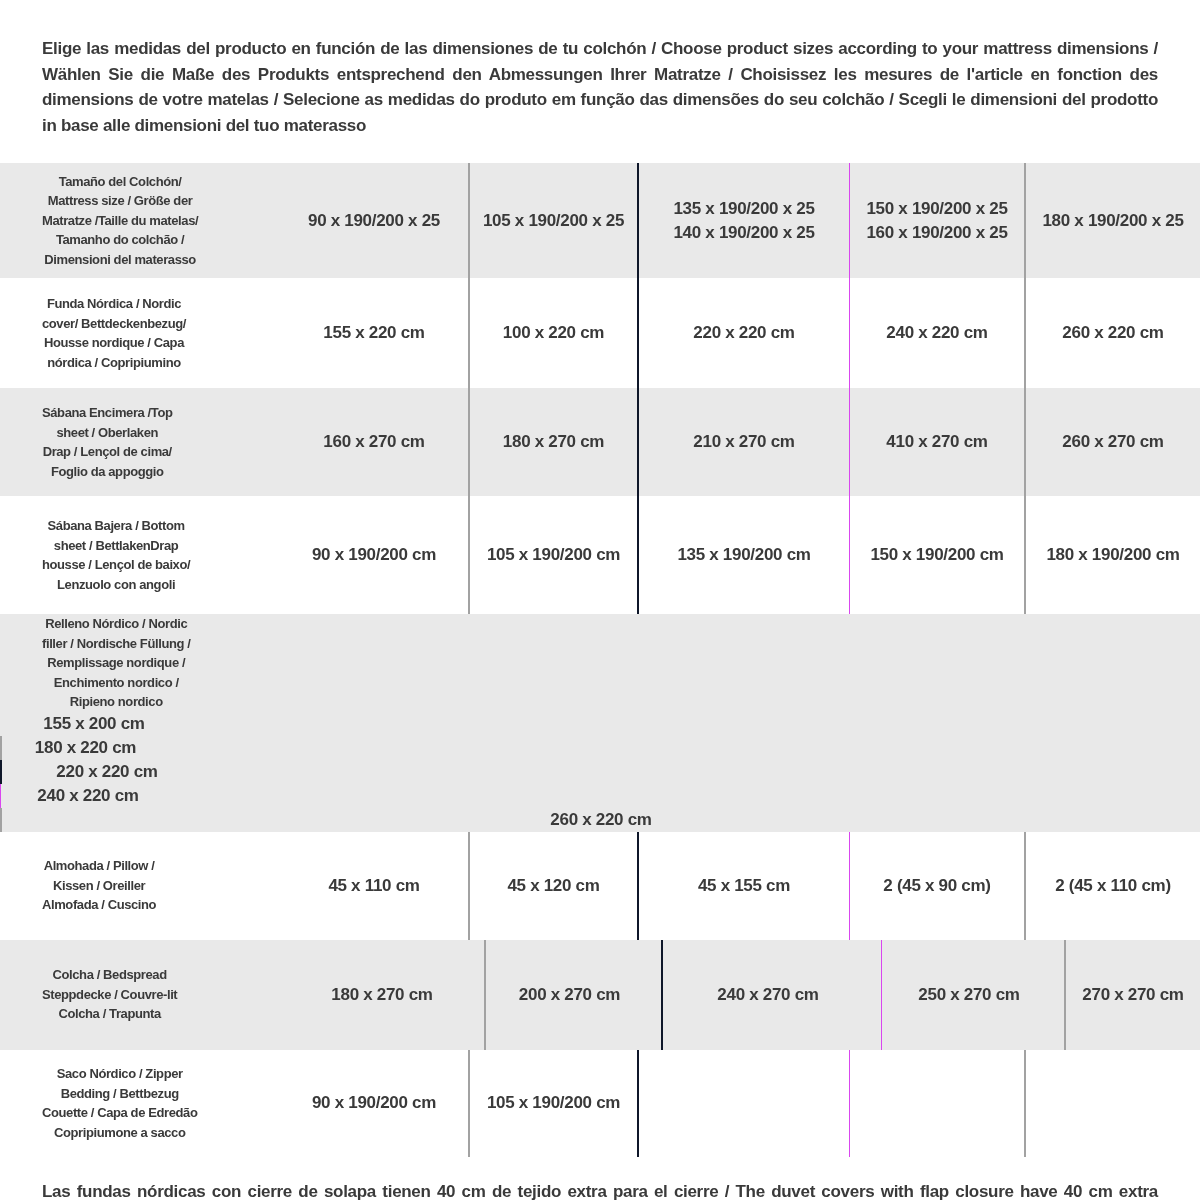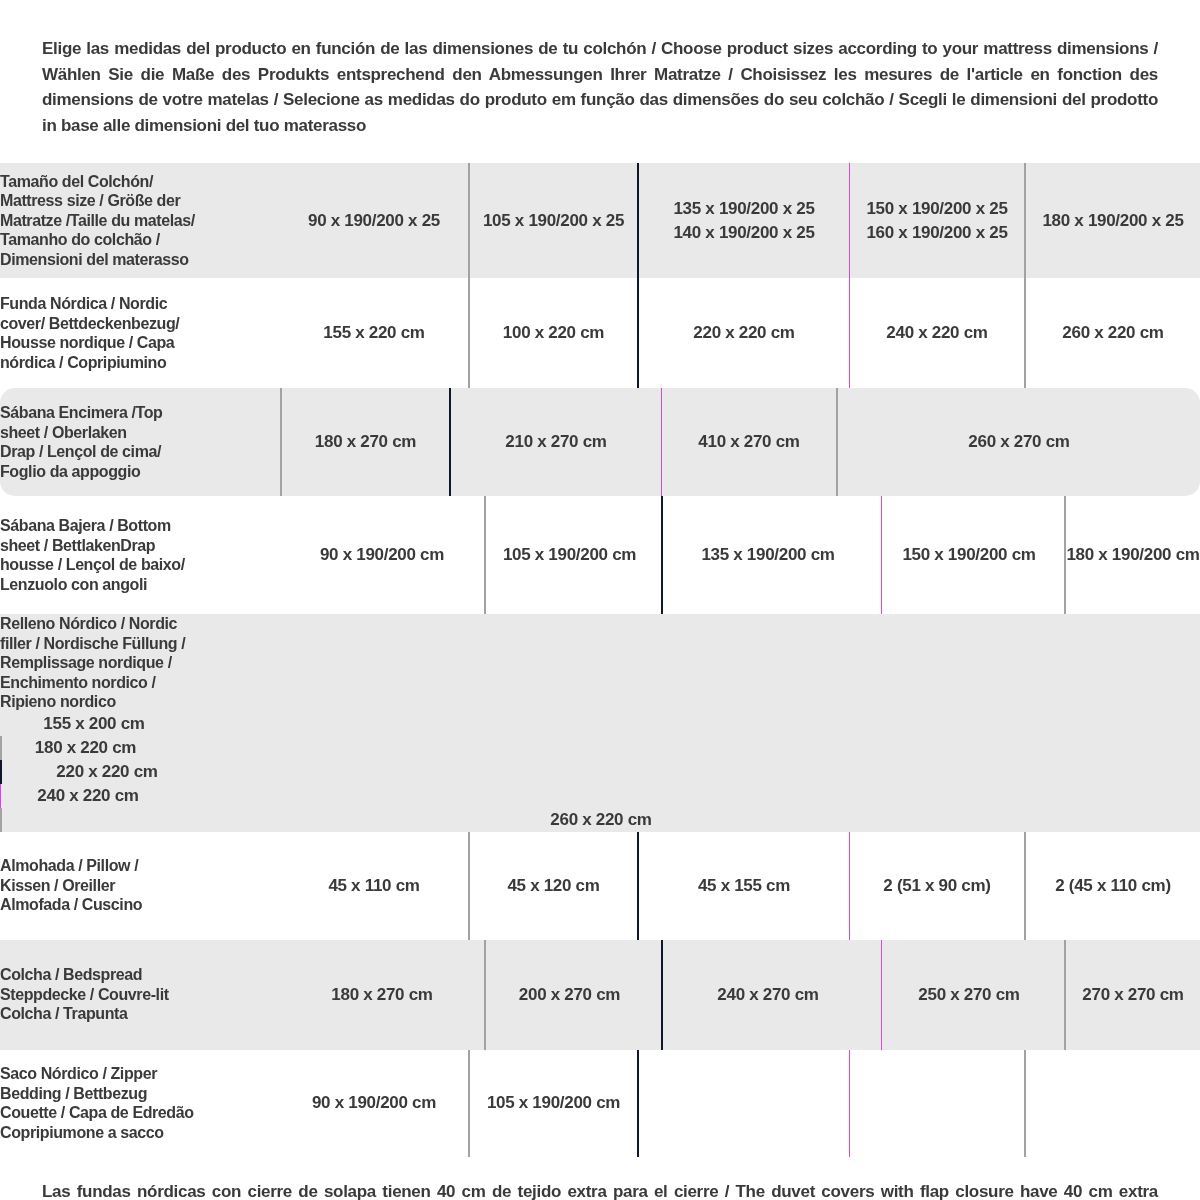--- a/index.html
+++ b/index.html
@@ -34,38 +34,40 @@
   .row {
     display: flex;
     align-items: stretch;
     width: 1200px;
   }
   .row.gray {
     background: #e9e9e9;
   }
   .row:nth-child(1) { min-height: 115px; }
   .row:nth-child(2) { min-height: 110px; }
-  .row:nth-child(3) { min-height: 108px; border-radius: 15px; }
-  .row:nth-child(4) { min-height: 118px; gap: 8px; }
+  .row:nth-child(3) { min-height: 108px; }
+  .row:nth-child(4) { min-height: 118px; }
   .row:nth-child(5) { min-height: 122px; flex-direction: column; }
   .row:nth-child(6) { min-height: 108px; }
   .row:nth-child(7) { min-height: 110px; gap: 8px; }
   .row:nth-child(8) { min-height: 107px; }
   .cell {
     display: flex;
     align-items: center;
     box-sizing: border-box;
   }
   .label-cell {
     width: 280px;
+    padding-left: 42px;
     padding-right: 8px;
-    font-size: 16px;
+    font-size: 13px;
     line-height: 19.5px;
     letter-spacing: -0.4px;
     white-space: pre-line;
+    text-align: center;
   }
   .value-cell {
     justify-content: center;
     text-align: center;
     font-size: 17px;
     line-height: 24px;
     letter-spacing: -0.3px;
     white-space: pre-line;
   }
   .v1 { width: 188px; }
@@ -111,20 +113,21 @@
         <div class="cell value-cell v2">100 x 220 cm</div>
         <div class="cell value-cell v3">220 x 220 cm</div>
         <div class="cell value-cell v4">240 x 220 cm</div>
         <div class="cell value-cell v5">260 x 220 cm</div>
       </div>
       <div class="row gray">
         <div class="cell label-cell">Sábana Encimera /Top
 sheet / Oberlaken
 Drap / Lençol de cima/
 Foglio da appoggio</div>
+        <div class="cell value-cell v1">160 x 270 cm</div>
         <div class="cell value-cell v2">180 x 270 cm</div>
         <div class="cell value-cell v3">210 x 270 cm</div>
         <div class="cell value-cell v4">410 x 270 cm</div>
         <div class="cell value-cell v5">260 x 270 cm</div>
       </div>
       <div class="row">
         <div class="cell label-cell">Sábana Bajera / Bottom
 sheet / BettlakenDrap
 housse / Lençol de baixo/
 Lenzuolo con angoli</div>
@@ -146,21 +149,21 @@
         <div class="cell value-cell v4">240 x 220 cm</div>
         <div class="cell value-cell v5">260 x 220 cm</div>
       </div>
       <div class="row">
         <div class="cell label-cell">Almohada  / Pillow /
 Kissen / Oreiller
 Almofada / Cuscino</div>
         <div class="cell value-cell v1">45 x 110 cm</div>
         <div class="cell value-cell v2">45 x 120 cm</div>
         <div class="cell value-cell v3">45 x 155 cm</div>
-        <div class="cell value-cell v4">2 (51 x 90 cm)</div>
+        <div class="cell value-cell v4">2 (45 x 90 cm)</div>
         <div class="cell value-cell v5">2 (45 x 110 cm)</div>
       </div>
       <div class="row gray">
         <div class="cell label-cell">Colcha / Bedspread
 Steppdecke / Couvre-lit
 Colcha / Trapunta</div>
         <div class="cell value-cell v1">180 x 270 cm</div>
         <div class="cell value-cell v2">200 x 270 cm</div>
         <div class="cell value-cell v3">240 x 270 cm</div>
         <div class="cell value-cell v4">250 x 270 cm</div>

